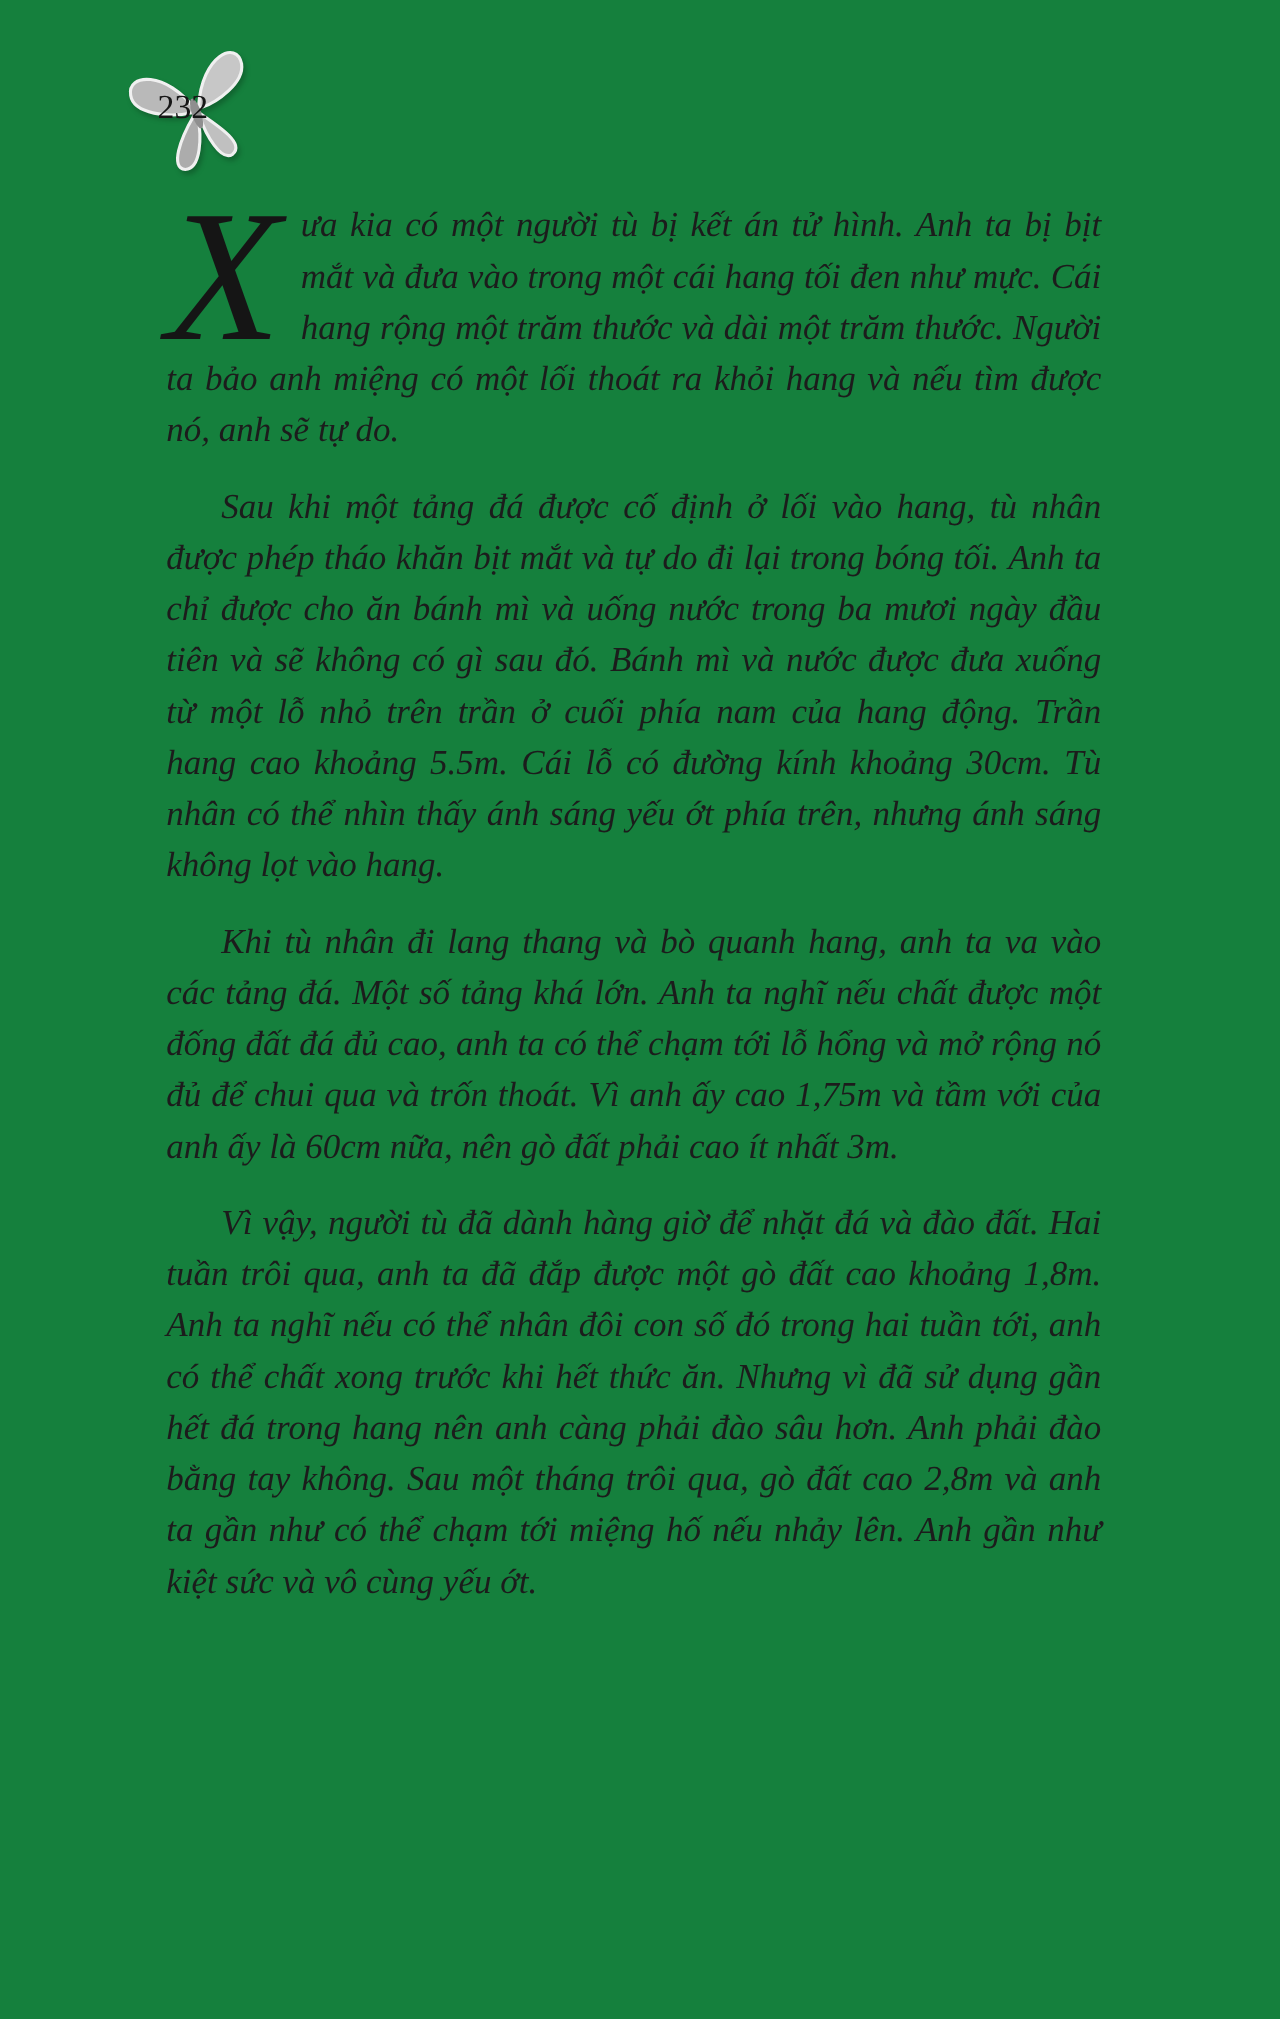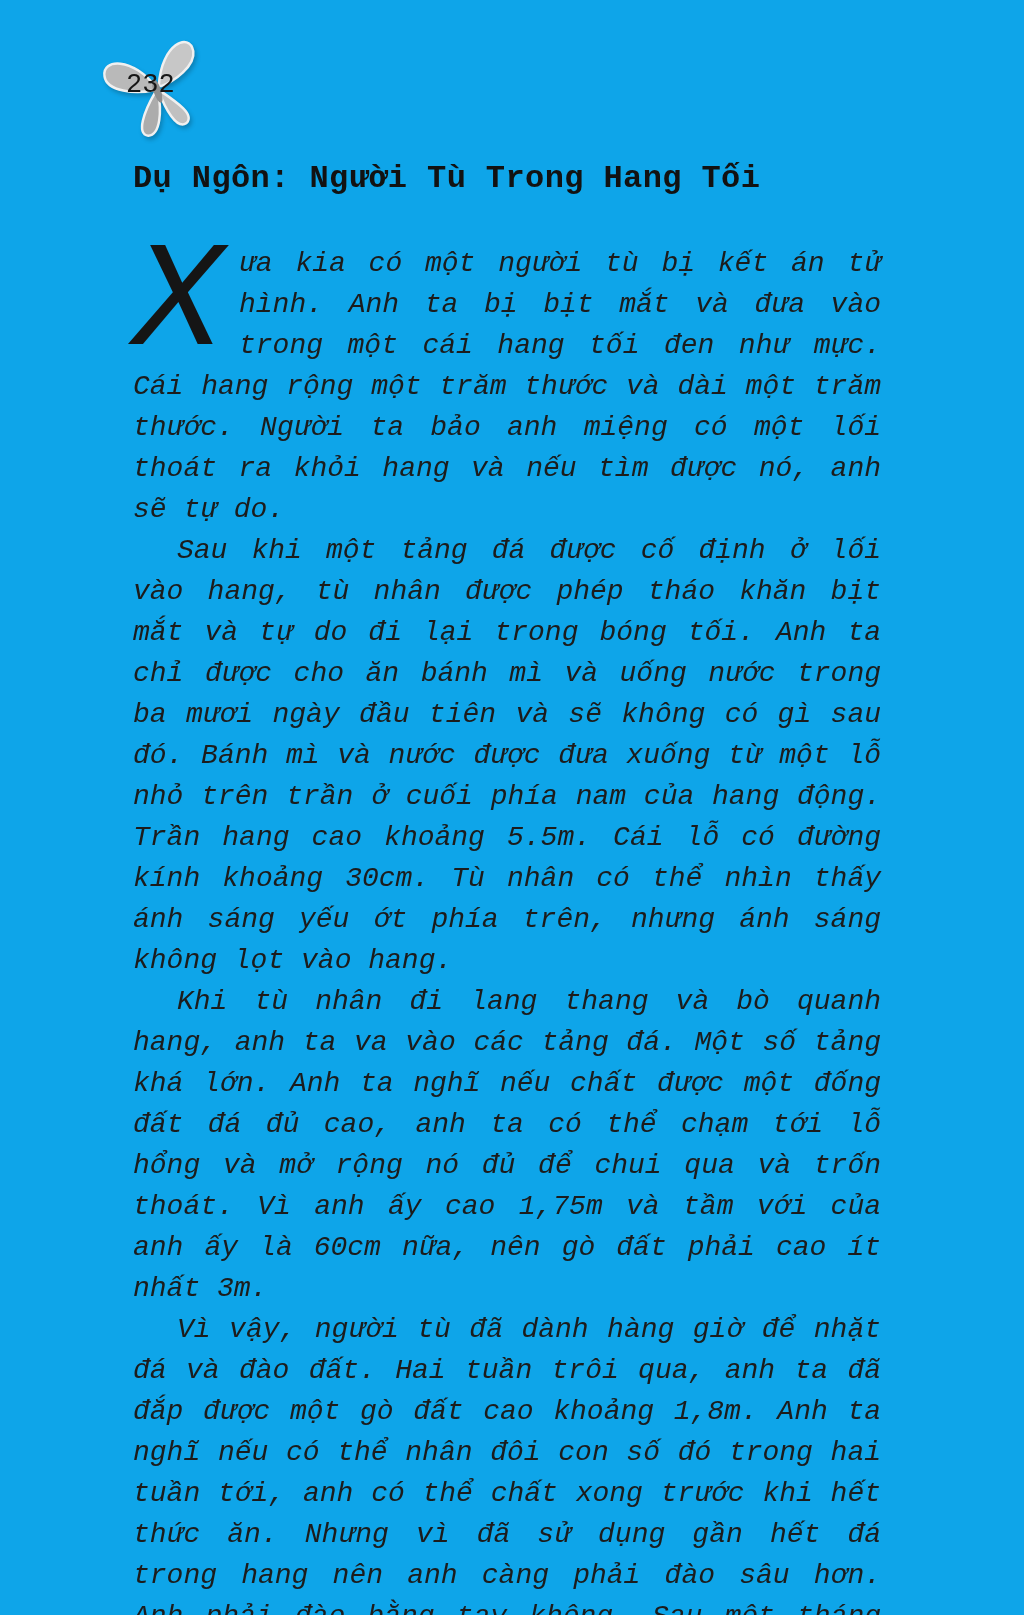--- a/index.html
+++ b/index.html
@@ -4,23 +4,23 @@
 <style>
   html, body {
     margin: 0;
     padding: 0;
     background: #ffffff;
   }
   .page {
     position: relative;
     width: 1024px;
     height: 1615px;
-    background: #0ea5e9;
+    background: #15803d;
     color: #1c1c1c;
-    font-family: Liberation Mono, monospace;
+    font-family: Liberation Serif, serif;
     overflow: hidden;
   }
 
   
   .butterfly {
     position: absolute;
     left: 98px;
     top: 36px;
     width: 118px;
     height: 108px;
@@ -64,20 +64,21 @@
   .body-text p {
     margin: 0;
     font-style: italic;
     font-size: 28px;
     line-height: 41px;
     text-align: justify;
     color: #1c1c1c;
   }
   .body-text p.indent {
     text-indent: 44px;
+    margin-top: 20px;
   }
   .dropcap {
     float: left;
     font-size: 150px;
     line-height: 106px;
     margin: 8px 16px 0 0;
     font-style: italic;
     color: #151515;
   }
 </style>
@@ -94,21 +95,20 @@
       <path d="M74 68 C88 86 105 108 91 114 C78 118 72 88 72 70 Z" fill="#c0c0c0" stroke="#f0f0f0" stroke-width="3"></path>
       <ellipse cx="70" cy="66" rx="4.5" ry="15" fill="#8f8f8f"></ellipse>
     </g>
   </svg>
 
   <div class="page-number">232</div>
 
 
   <div class="content">
 
-    <h1 class="chapter-title">Dụ Ngôn: Người Tù Trong Hang Tối</h1>
 
     <div class="body-text">
 
       <p>
         <span class="dropcap">X</span><span>ưa kia có một người tù bị kết án tử hình. Anh ta bị bịt mắt và đưa vào trong một cái hang tối đen như mực. Cái hang rộng một trăm thước và dài một trăm thước. Người ta bảo anh miệng có một lối thoát ra khỏi hang và nếu tìm được nó, anh sẽ tự do.</span>
       </p>
 
       <p class="indent">Sau khi một tảng đá được cố định ở lối vào hang, tù nhân được phép tháo khăn bịt mắt và tự do đi lại trong bóng tối. Anh ta chỉ được cho ăn bánh mì và uống nước trong ba mươi ngày đầu tiên và sẽ không có gì sau đó. Bánh mì và nước được đưa xuống từ một lỗ nhỏ trên trần ở cuối phía nam của hang động. Trần hang cao khoảng 5.5m. Cái lỗ có đường kính khoảng 30cm. Tù nhân có thể nhìn thấy ánh sáng yếu ớt phía trên, nhưng ánh sáng không lọt vào hang.</p>
 
       <p class="indent">Khi tù nhân đi lang thang và bò quanh hang, anh ta va vào các tảng đá. Một số tảng khá lớn. Anh ta nghĩ nếu chất được một đống đất đá đủ cao, anh ta có thể chạm tới lỗ hổng và mở rộng nó đủ để chui qua và trốn thoát. Vì anh ấy cao 1,75m và tầm với của anh ấy là 60cm nữa, nên gò đất phải cao ít nhất 3m.</p>

